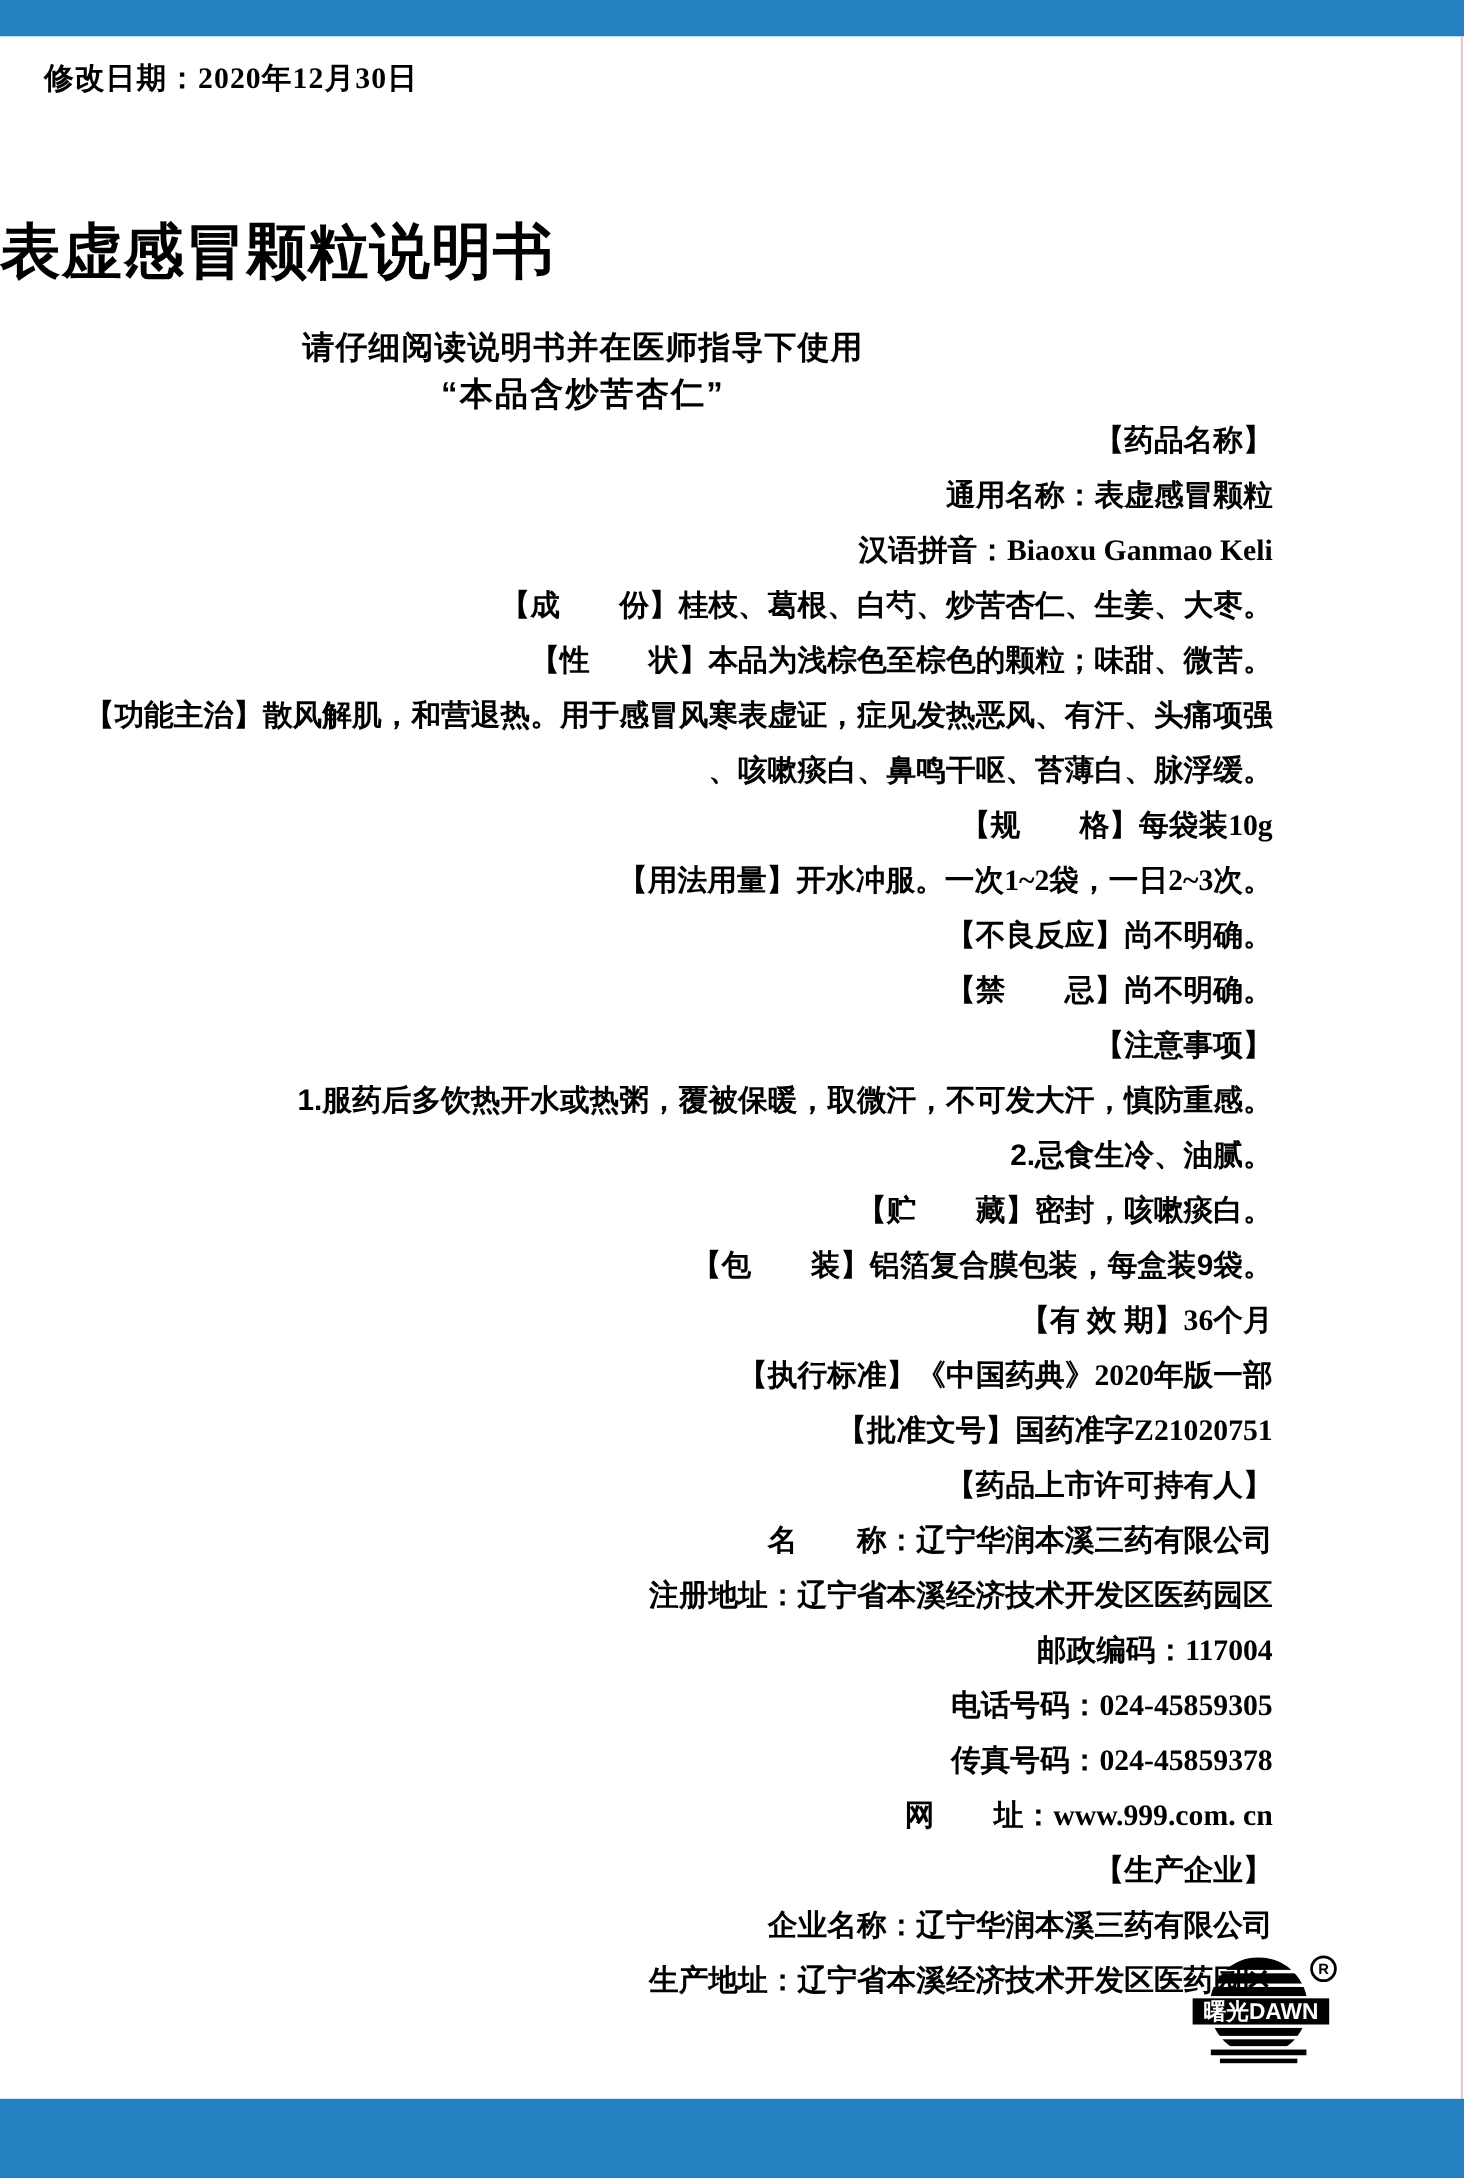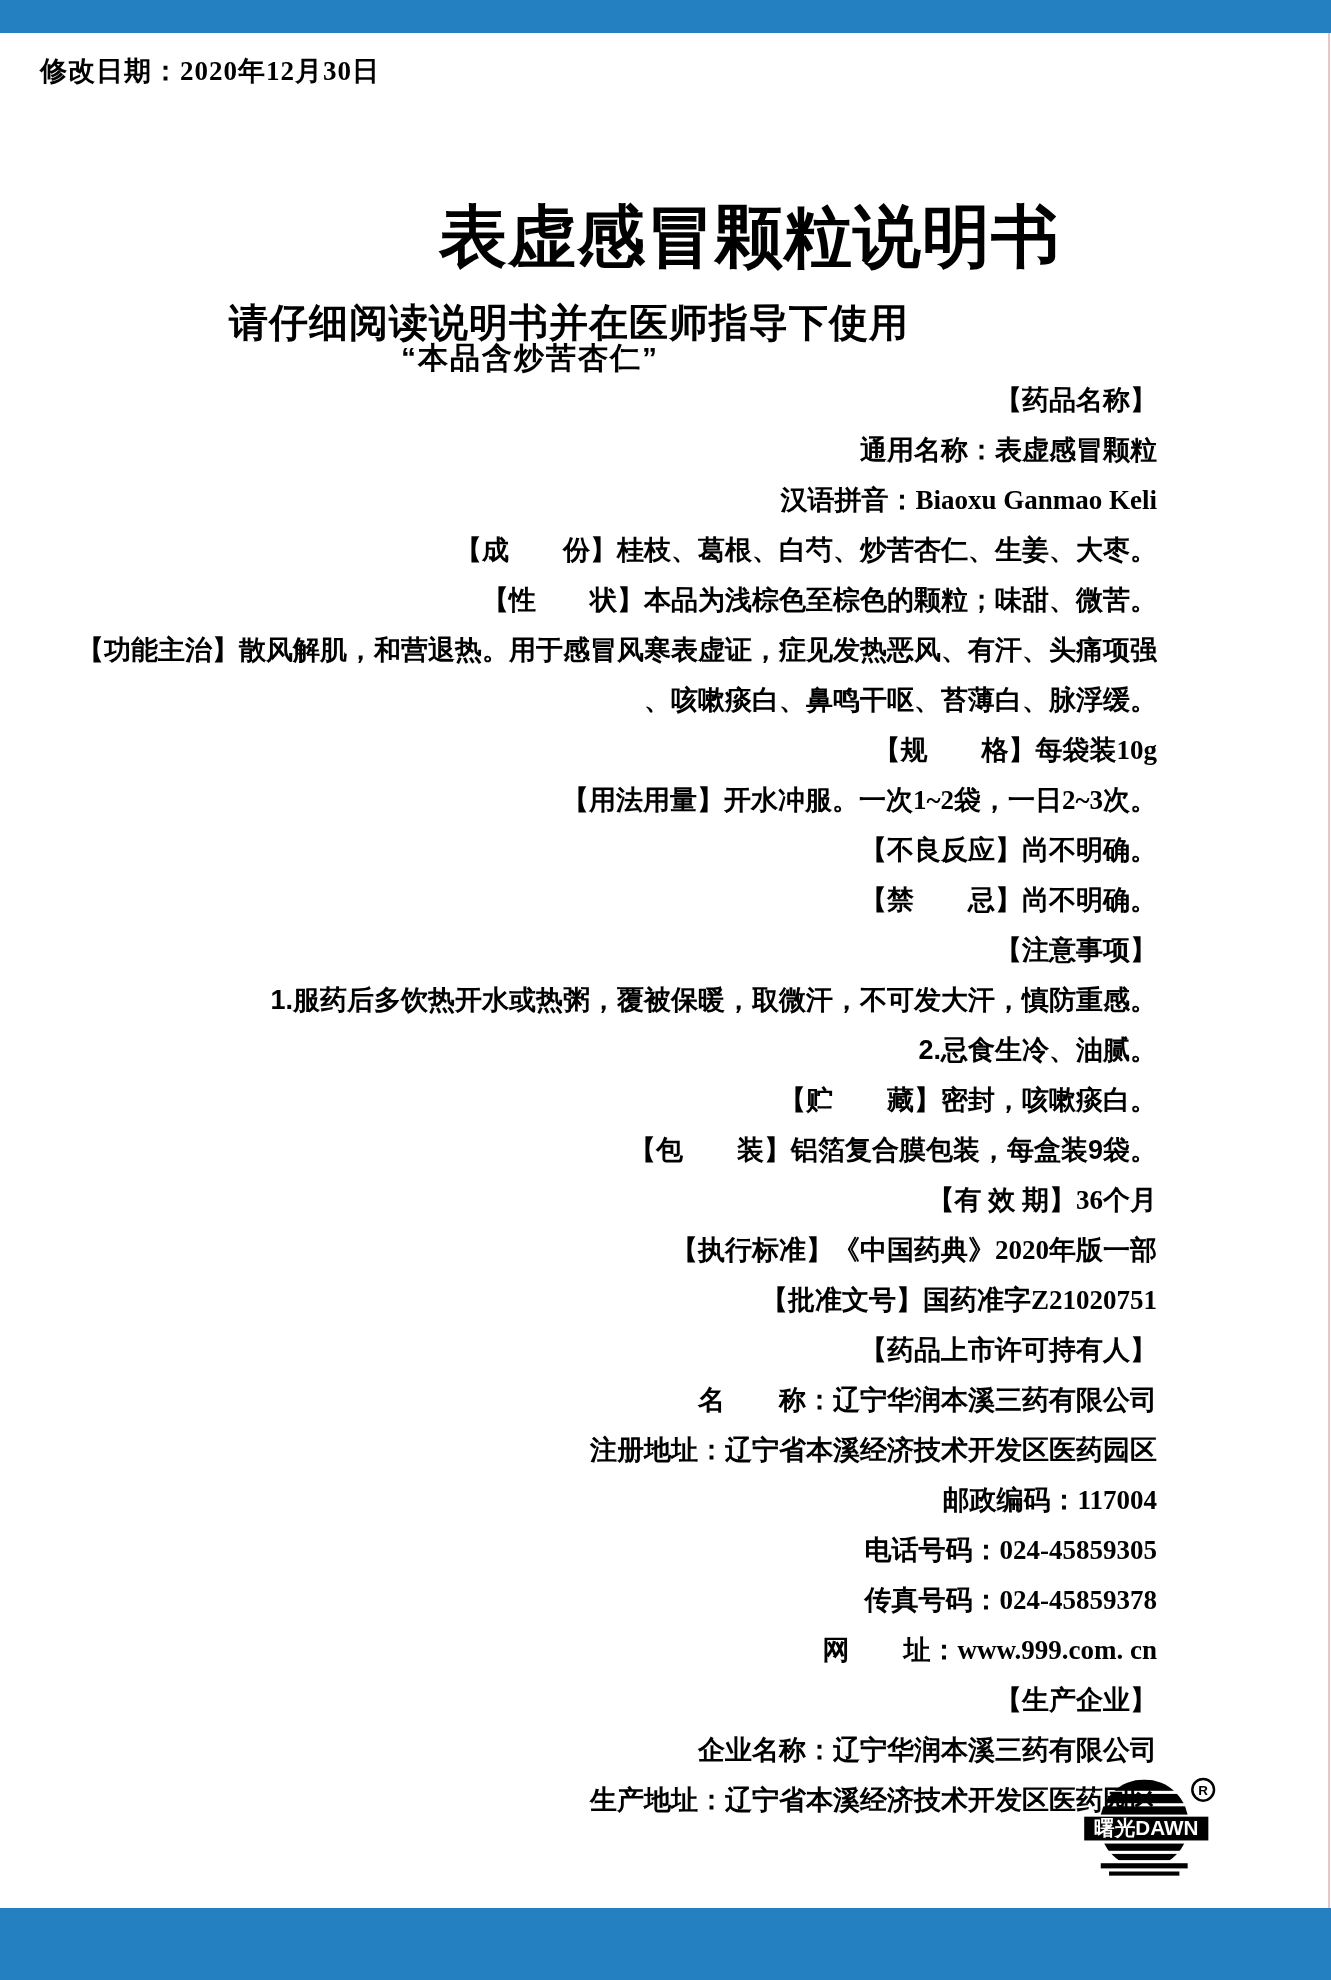--- a/index.html
+++ b/index.html
@@ -20,29 +20,28 @@
     position: absolute; right: 1px; top: 33px; bottom: 72px;
     width: 2px; background: #eac5c5;
   }
   .dates {
     position: absolute; left: 40px; top: 52px;
     font-size: 27px; font-weight: bold; line-height: 39px;
     letter-spacing: 1px;
   }
   .title {
     position: absolute; left: 0; top: 192px; width: 1060px;
-    text-align: right; font-size: 68px; font-weight: bold;
+    text-align: left; font-size: 55px; font-weight: bold;
     letter-spacing: 1px; white-space: nowrap;
   }
   .subtitle {
     position: absolute; left: 0; top: 296px; width: 1060px;
-    text-align: center; font-size: 39px; font-weight: bold;
+    text-align: center; font-size: 29px; font-weight: bold;
     font-family: "Liberation Sans", "DejaVu Sans", sans-serif;
     letter-spacing: 1px;
-    margin-left: 39px;
   }
   .quote {
     position: absolute; left: 0; top: 338px; width: 1060px;
     text-align: center; font-size: 30px; font-weight: bold;
     font-family: Liberation Sans, sans-serif;
     letter-spacing: 2px;
   }
   .body {
     position: absolute; left: 77px; top: 375px; width: 1080px;
     font-size: 27px; font-weight: bold; text-align: right;

